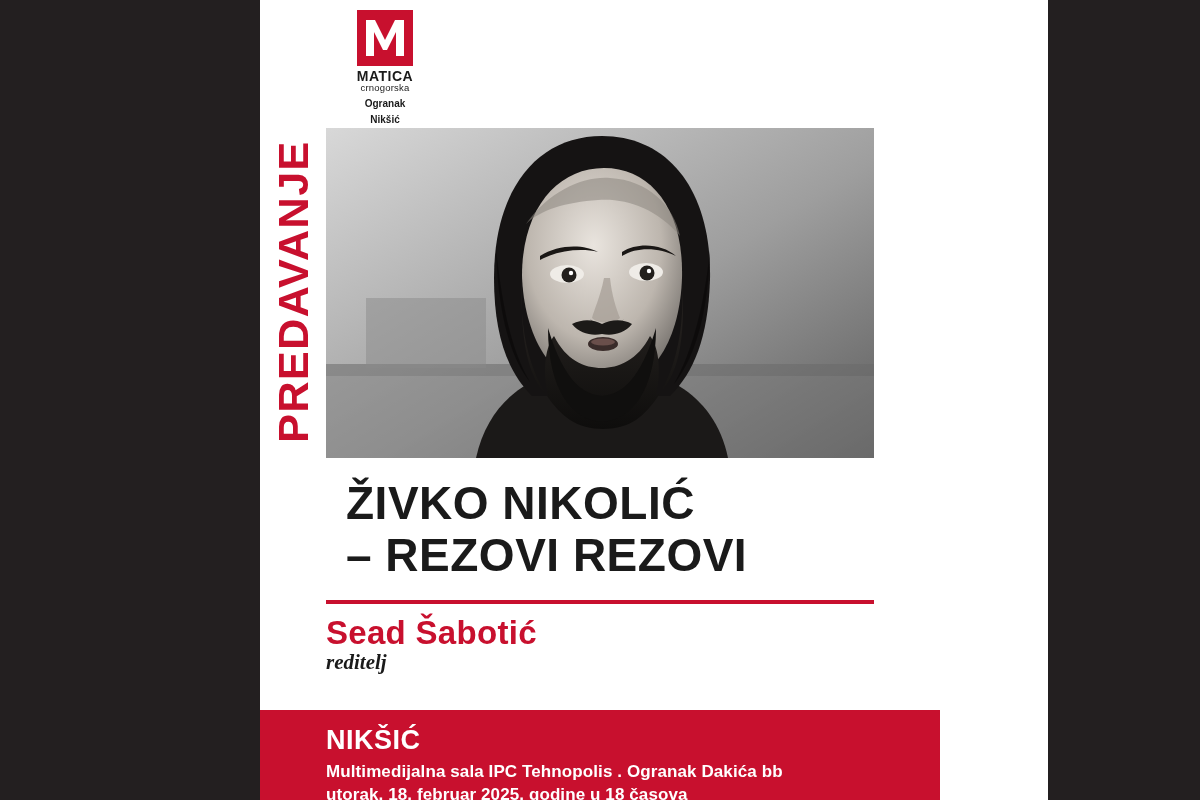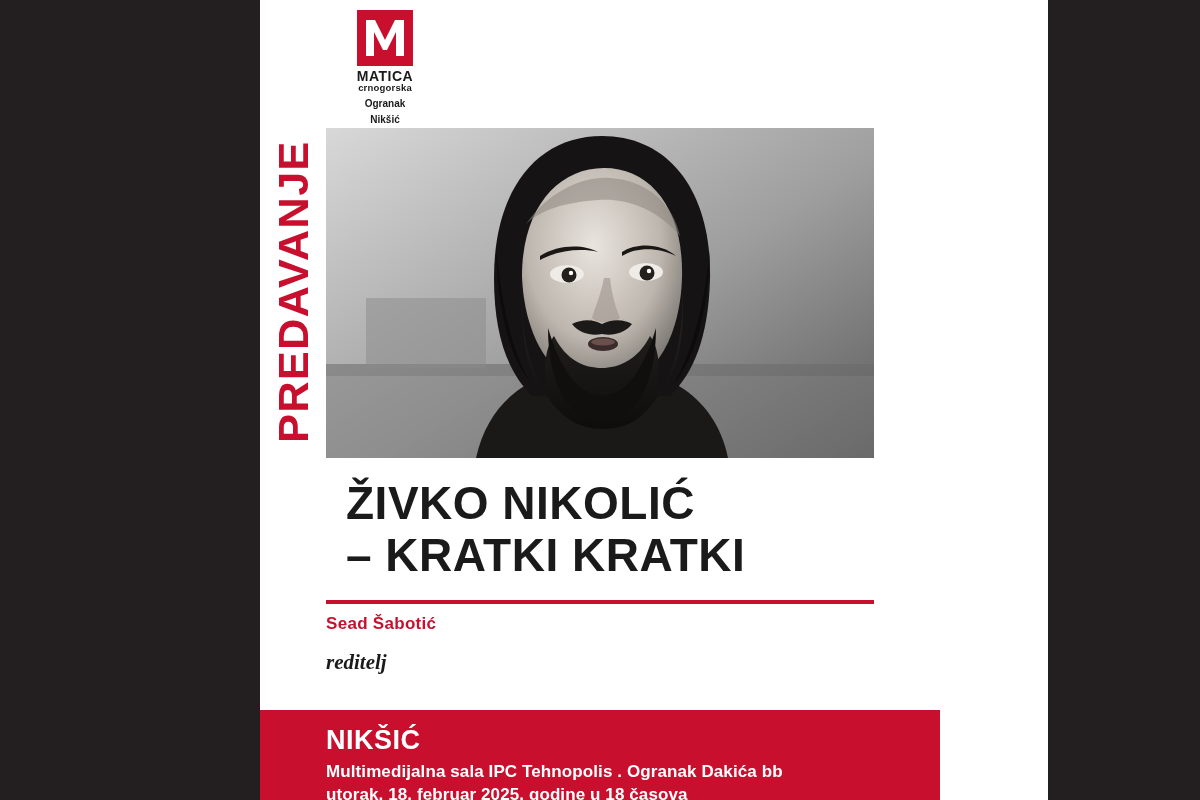--- a/index.html
+++ b/index.html
@@ -50,21 +50,21 @@
   .logo-name {
     margin-top: 3px;
     font-size: 14px;
     font-weight: bold;
     letter-spacing: 0.5px;
     color: #1a1a1a;
     line-height: 1.0;
   }
   .logo-sub {
     font-size: 9.5px;
-    font-weight: bold;
+    font-weight: normal;
     color: #1a1a1a;
     line-height: 1.15;
     letter-spacing: 0.2px;
     text-align: center;
   }
   .logo-branch {
     margin-top: 4px;
     font-size: 10px;
     font-weight: bold;
     color: #1a1a1a;
@@ -131,21 +131,21 @@
     top: 600px;
     width: 548px;
     height: 4px;
     background: #c8102e;
   }
 
   .speaker {
     position: absolute;
     left: 66px;
     top: 614px;
-    font-size: 17px;
+    font-size: 33px;
     font-weight: bold;
     color: #c8102e;
     letter-spacing: 0.3px;
   }
   .role {
     position: absolute;
     left: 66px;
     top: 650px;
     font-size: 21px;
     font-style: italic;
@@ -267,21 +267,21 @@
         <ellipse cx="277" cy="216" rx="15" ry="7" fill="#3a2c2a"></ellipse>
         <ellipse cx="277" cy="214" rx="12" ry="3.5" fill="#6a4f4b"></ellipse>
 
         <path d="M170 120 C176 180 186 224 204 254 C186 232 172 190 170 120 Z" fill="#0c0b0b" opacity="0.85"></path>
         <path d="M384 122 C382 192 366 234 348 256 C366 224 378 180 384 122 Z" fill="#0c0b0b" opacity="0.85"></path>
       </svg>
     </div>
 
     <div class="title-block">
       <div class="title-line">ŽIVKO NIKOLIĆ</div>
-      <div class="title-line">– KRATKI KRATKI</div>
+      <div class="title-line">– REZOVI REZOVI</div>
     </div>
 
     <div class="rule"></div>
 
     <div class="speaker">Sead Šabotić</div>
     <div class="role">reditelj</div>
 
     <div class="footer">
       <div class="footer-city">NIKŠIĆ</div>
       <div class="footer-line1">Multimedijalna sala IPC Tehnopolis . Ogranak Dakića bb</div>

